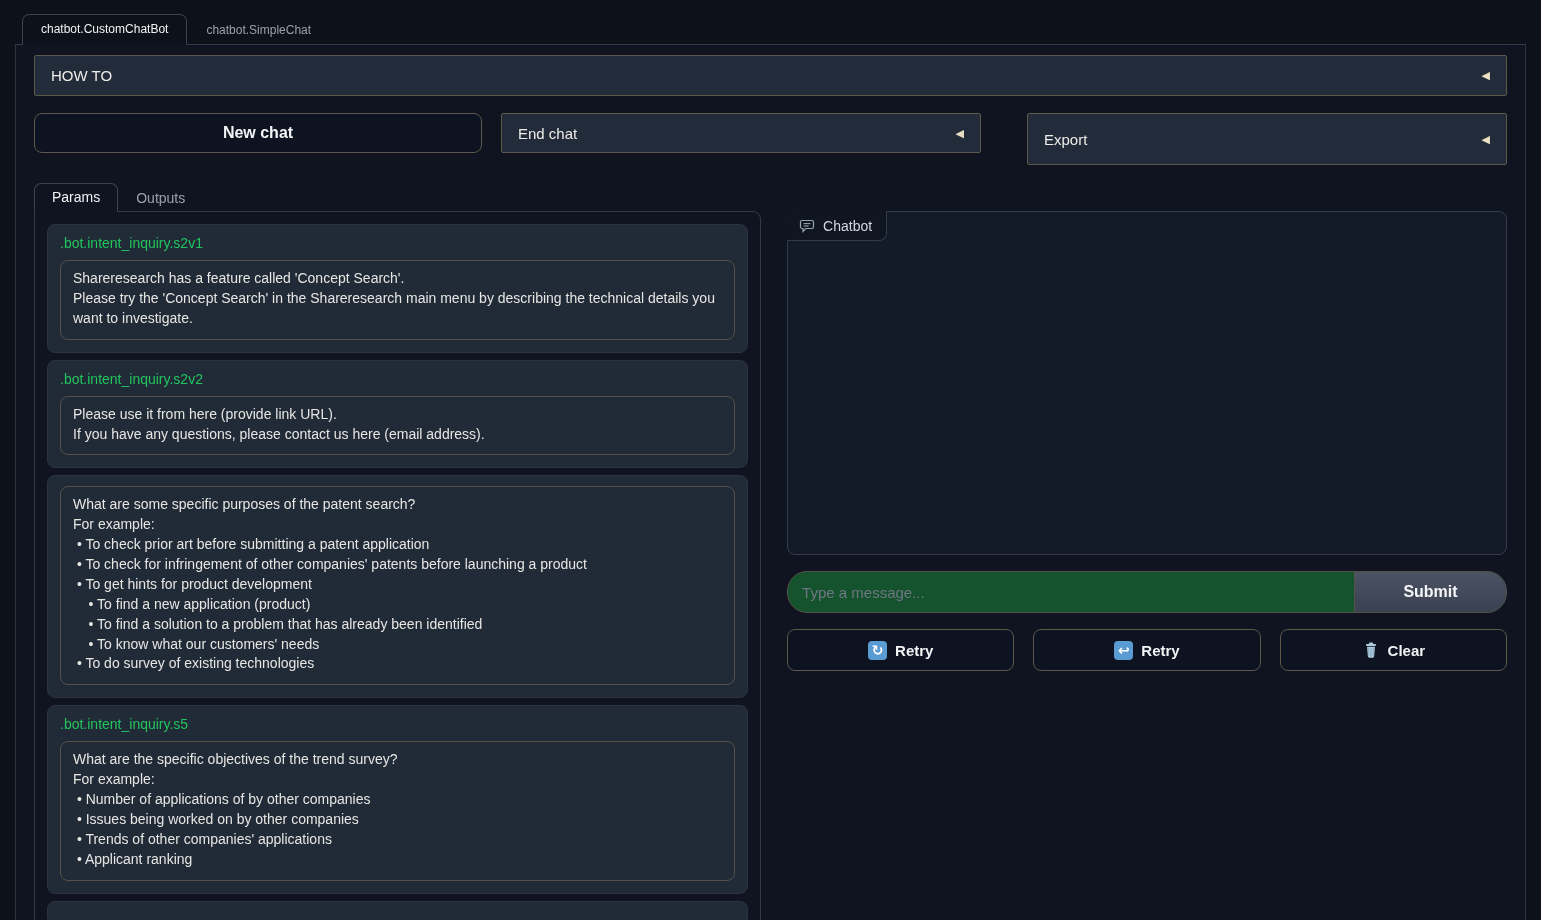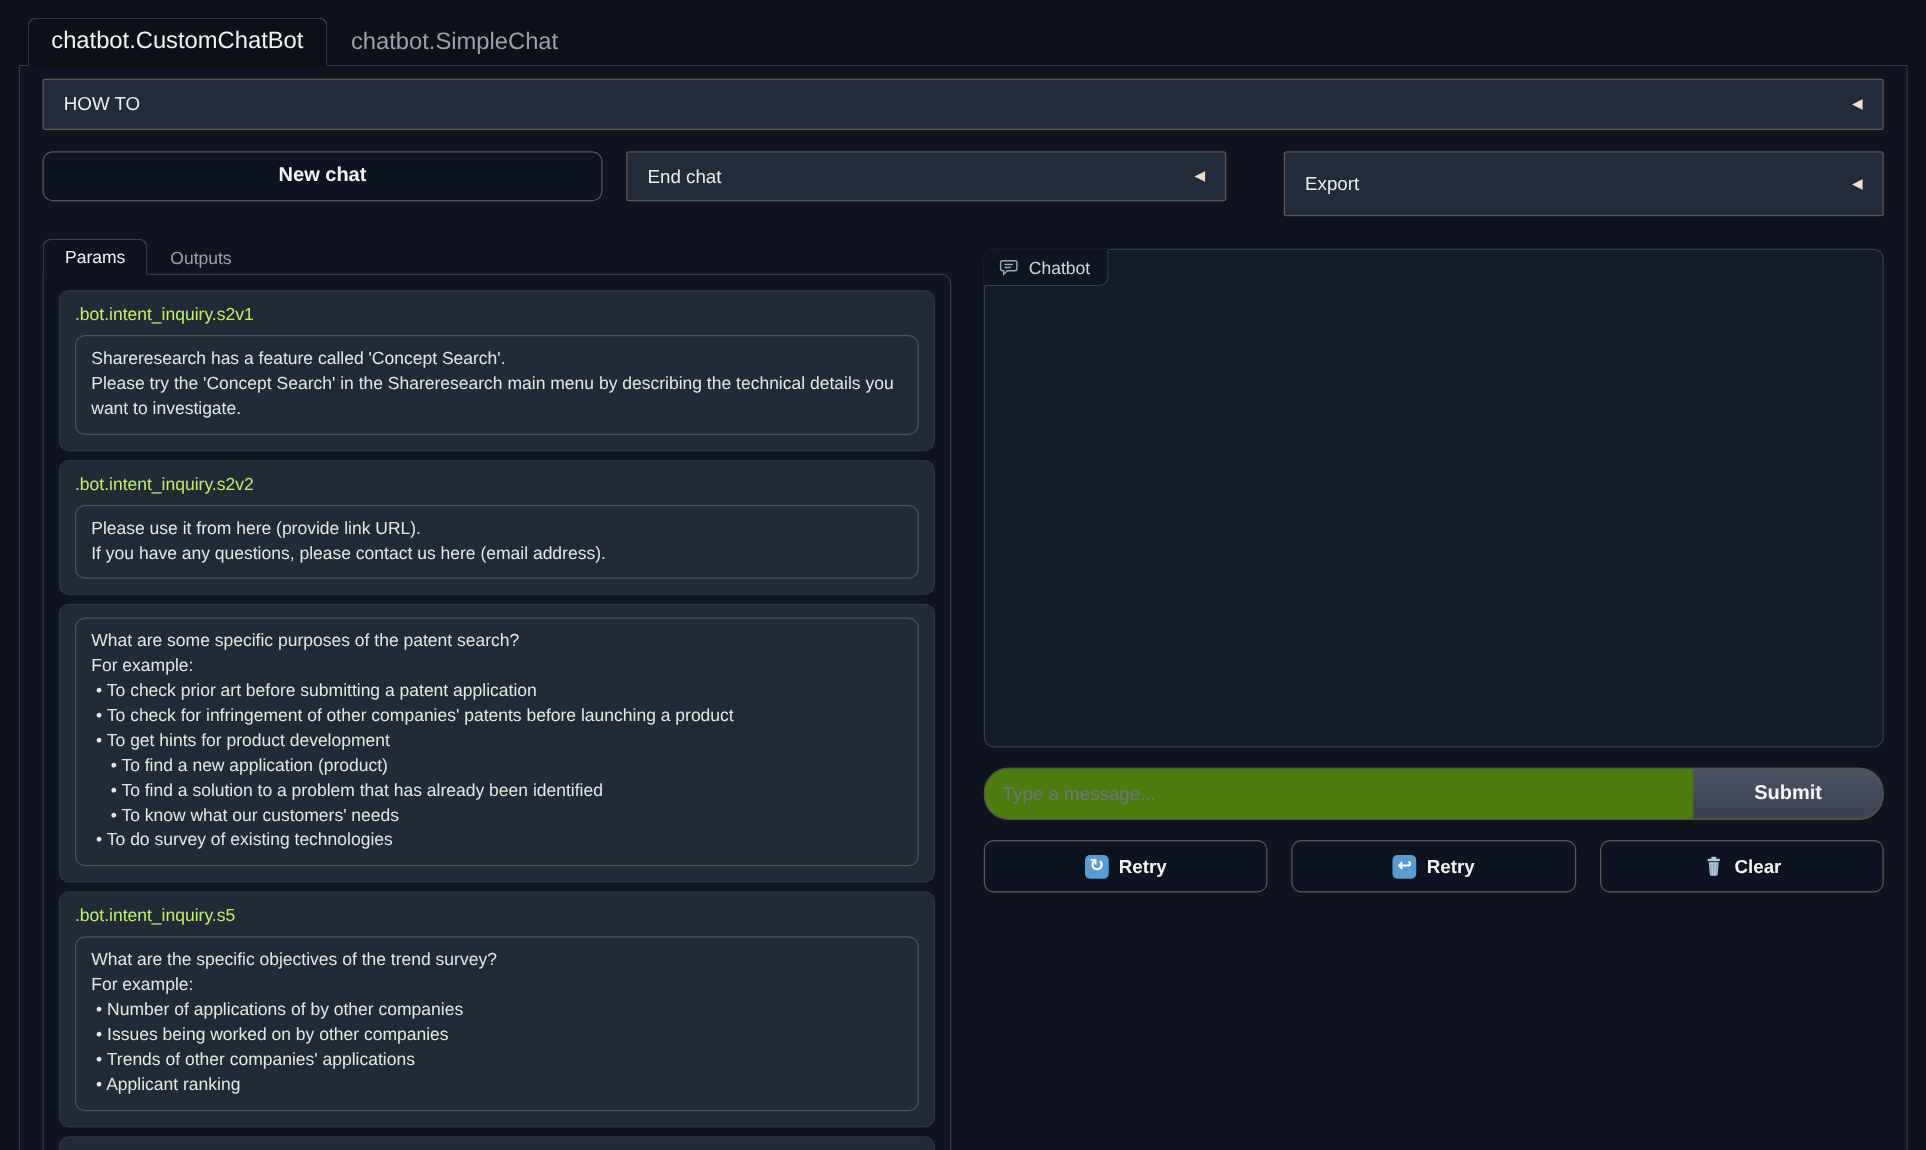--- a/index.html
+++ b/index.html
@@ -7,21 +7,21 @@
   body {
     background:#0d1119;
     font-family:"Liberation Sans","DejaVu Sans",sans-serif;
     color:#e6e6e4;
   }
   .app { padding:14px 15px 0 15px; height:100%; }
 
   
   .tabbar { display:flex; align-items:flex-end; padding-left:7px; border-bottom:1px solid #323947; }
   .tab {
-    padding:7px 18px 8px 18px; font-size:19px; color:#99a1ac; cursor:pointer;
+    padding:7px 18px 8px 18px; font-size:12px; color:#99a1ac; cursor:pointer;
     border:1px solid transparent; border-bottom:none; border-radius:7px 7px 0 0;
     margin-bottom:-1px; white-space:nowrap;
   }
   .tab.active {
     color:#f1f2f4; background:#0d1119; border-color:#3c434f;
     border-bottom:1px solid #0d1119;
   }
   .tabitem {
     border:1px solid #2d3442; border-top:none;
     padding:10px 18px 18px 18px; min-height:870px;
@@ -62,42 +62,42 @@
     border-bottom:1px solid #0f1420;
   }
   .left-body {
     border:1px solid #323947; border-radius:0 8px 8px 8px;
     padding:12px; display:flex; flex-direction:column; gap:7px;
   }
   .group {
     background:#212a37; border:1px solid #2b3340; border-radius:8px;
     padding:10px 12px 12px 12px;
   }
-  .group-label { font-size:14px; color:#bef264; margin-bottom:9px; }
+  .group-label { font-size:14px; color:#22c55e; margin-bottom:9px; }
   .group-text {
     border:1px solid #56524a; border-radius:8px; background:#212a37;
     padding:8px 12px 10px 12px; font-size:14px; line-height:1.42;
     color:#e6e6e3; white-space:pre-wrap; min-height:36px; cursor:text;
   }
 
   
   .chat-panel {
-    position:relative; height:399px;
-    background:#131b29; border:1px solid #343b49; border-radius:8px;
+    position:relative; height:344px;
+    background:#131b29; border:1px solid #343b49; border-radius:8px;margin-top:20px;
   }
   .chat-label {
     position:absolute; top:-1px; left:-1px;
     background:#0f1521; border:1px solid #343b49; border-top-color:transparent; border-left-color:transparent;
     border-radius:8px 0 8px 0;
     padding:6px 14px 6px 11px; display:flex; align-items:center; gap:8px;
     color:#d3d8de; font-size:14px;
   }
   .msg-row {
     display:flex; height:42px; border:1px solid #56524a; border-radius:20px;
-    background:#4d7c0f; overflow:hidden;
+    background:#14532d; overflow:hidden;
   }
   .msg-input {
     flex:1 1 auto; background:transparent; border:none; outline:none;
     padding:0 14px; font-size:15px; color:#e6e6e3; font-family:inherit;
   }
   .msg-input::placeholder { color:#6f7684; opacity:1; }
   .submit-btn {
     width:152px; border:none; border-left:1px solid #56524a; cursor:pointer;
     background:linear-gradient(#4a5263,#3a4252); color:#f4f5f6;
     font-size:16px; font-weight:bold; font-family:inherit;

